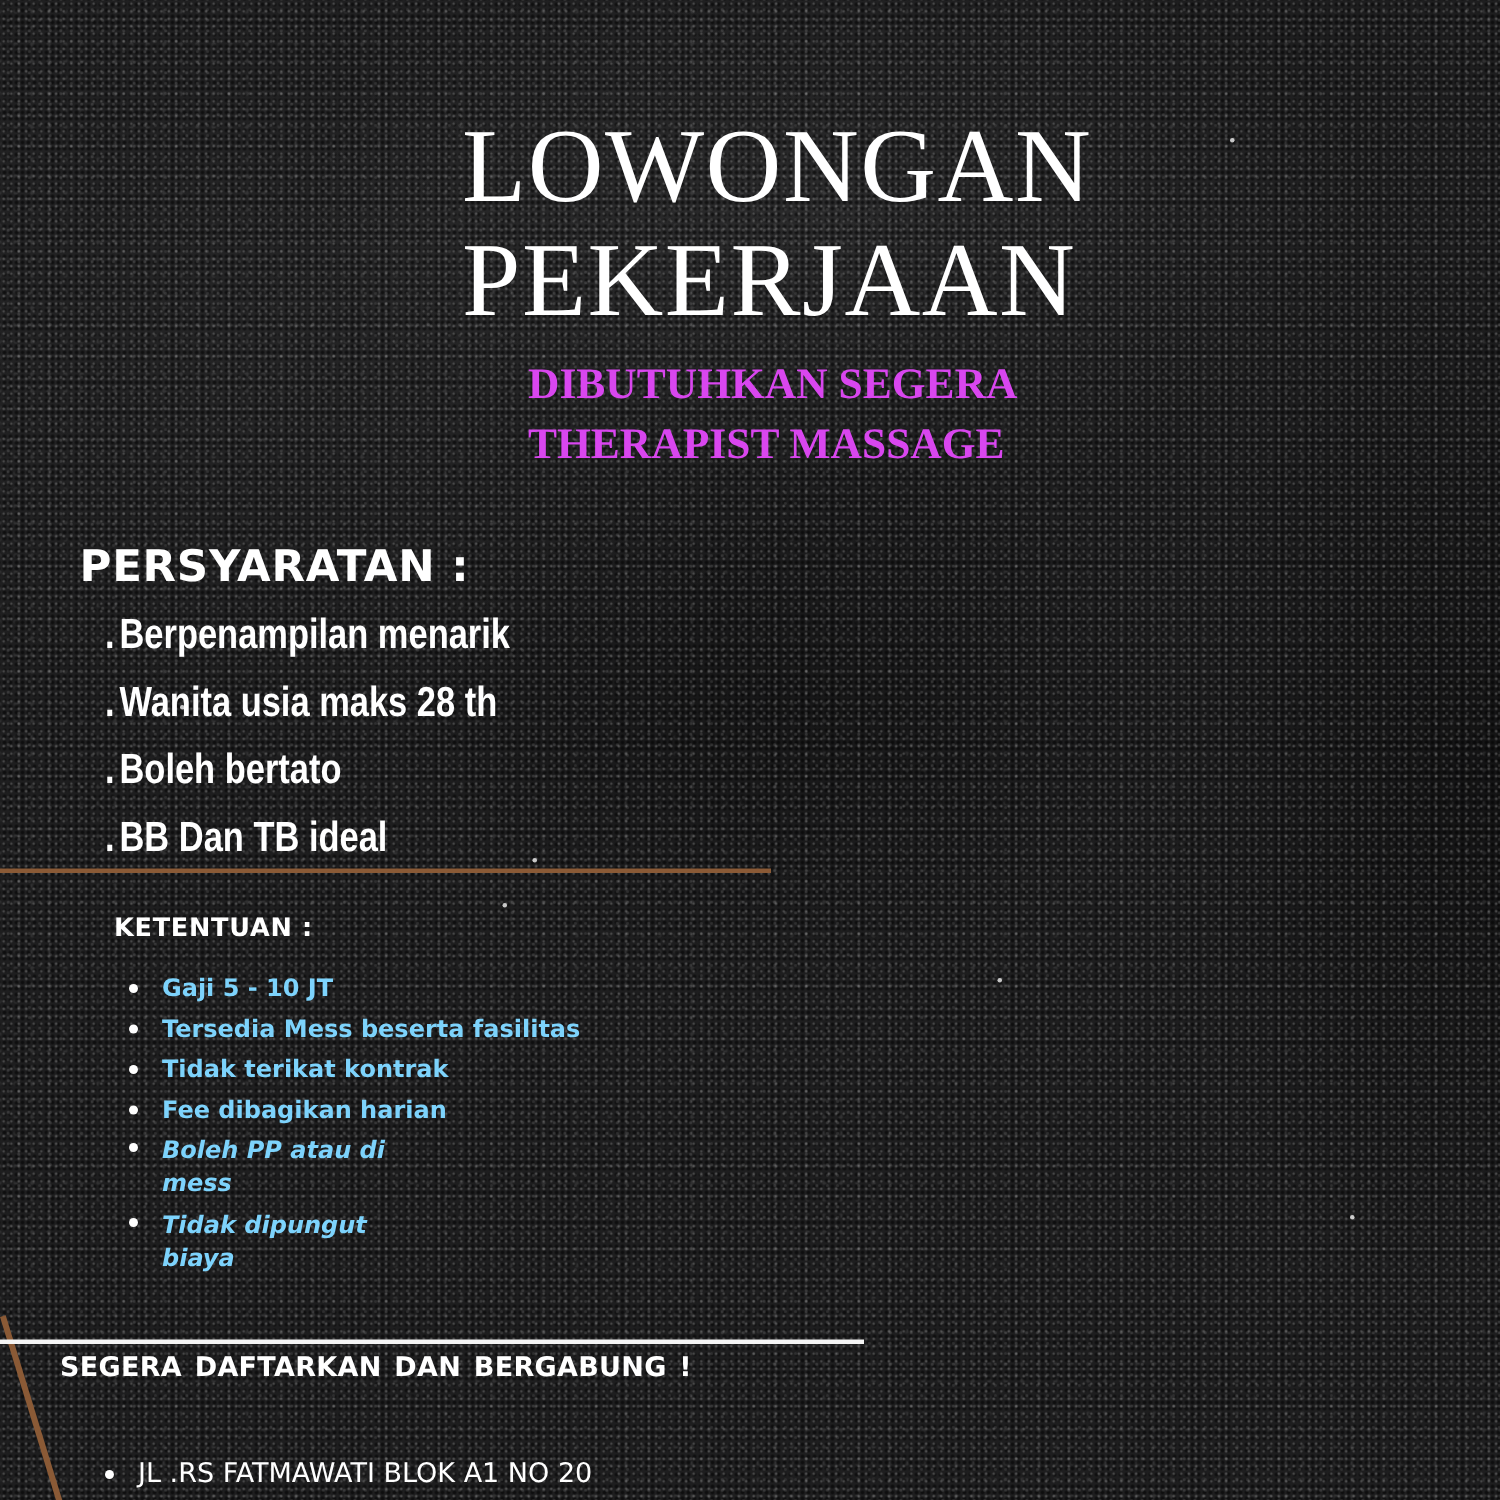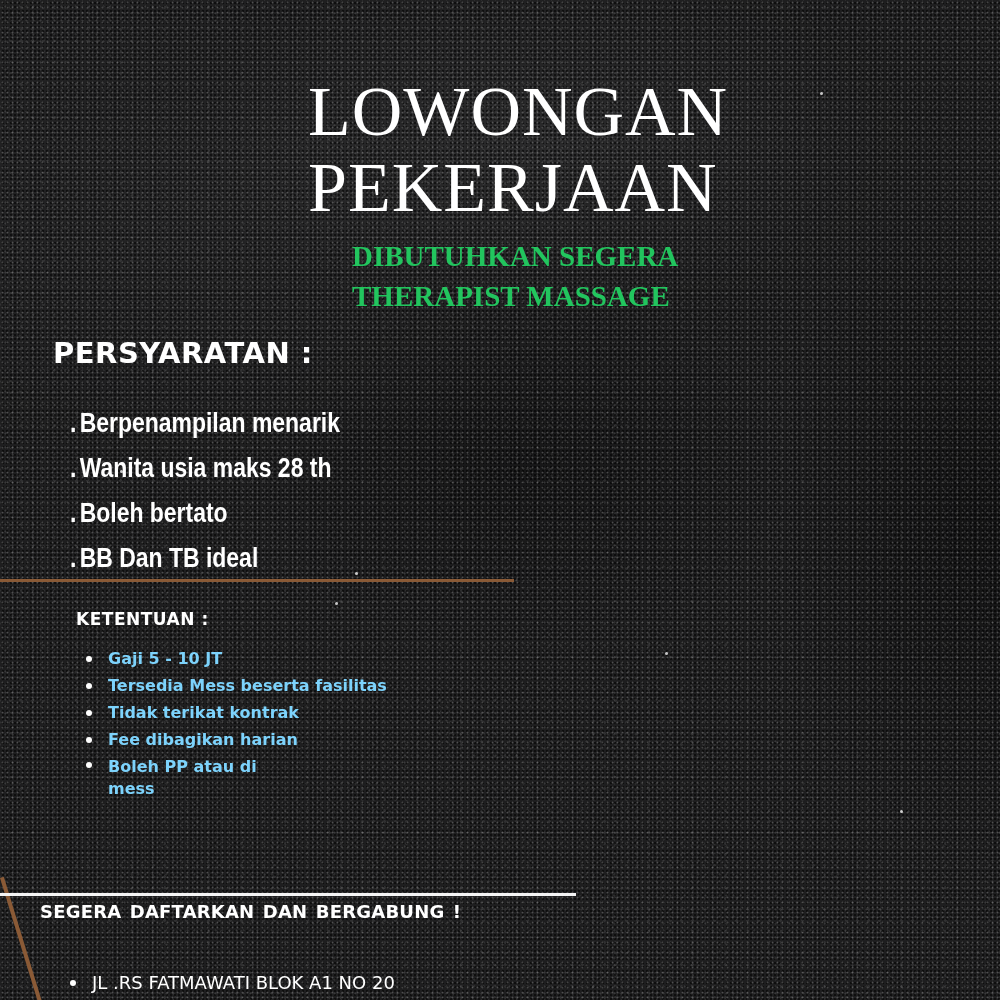--- a/index.html
+++ b/index.html
@@ -32,25 +32,25 @@
 
   .title {
     position:absolute; left:292px; top:58px; width:480px;
     font-family:"Liberation Serif", "DejaVu Serif", serif;
     font-size:70px; line-height:76px; letter-spacing:1px;
     font-weight:normal; margin:16px; color:#ffffff;
   }
   .subtitle {
     position:absolute; left:352px; top:236px; width:380px;
     font-family:"Liberation Serif", "DejaVu Serif", serif;
-    font-size:29px; line-height:40px; margin:0; color:#22c55e;
+    font-size:29px; line-height:40px; margin:0; color:#d946ef;
   }
 
   .req-heading {
-    position:absolute; left:53px; top:336px;
+    position:absolute; left:53px; top:360px;
     font-family:"DejaVu Sans", sans-serif; font-weight:bold;
     font-size:29px; letter-spacing:0.5px; margin:0;
   }
   .req-list {
     position:absolute; left:70px; top:400px; margin:0; padding:0; list-style:none;
   }
   .req-list li {
     font-family:"Liberation Sans", sans-serif; font-weight:bold;
     font-size:28px; line-height:45px; transform:scaleX(0.82); transform-origin:left center;
     white-space:nowrap;
@@ -67,21 +67,21 @@
     font-size:17px; letter-spacing:0.5px; margin:0;
   }
   .ket-list {
     position:absolute; left:86px; top:645px; margin:0; padding:0; list-style:none;
     font-family:"DejaVu Sans", sans-serif; font-weight:bold; font-size:16px; color:#7dd3fc;
   }
   .ket-list li { position:relative; padding-left:22px; line-height:27px; }
   .ket-list li .bullet {
     position:absolute; left:0; top:11px; width:6px; height:6px; border-radius:50%; background:#ffffff;
   }
-  .ket-list li.wrap { width:200px; line-height:22px; padding-top:3px; padding-bottom:3px; }
+  .ket-list li.wrap { width:200px; line-height:22px; padding-top:3px; padding-bottom:3px;font-style:italic; }
   .ket-list li.wrap .bullet { top:9px; }
 
   .diag-line {
     position:absolute; left:0; top:878px; width:4px; height:140px;
     background:#8a5a36; transform-origin:top left; transform:rotate(-17deg);
   }
 
   .rule-white {
     position:absolute; left:0; top:893px; width:576px; height:3px; background:#f4f4f4;
   }
@@ -132,20 +132,21 @@
 
 <div class="rule-brown"></div>
 
 <h3 class="ket-heading">KETENTUAN :</h3>
 <ul class="ket-list">
   <li><span class="bullet"></span><span>Gaji 5 - 10 JT</span></li>
   <li><span class="bullet"></span><span>Tersedia Mess beserta fasilitas</span></li>
   <li><span class="bullet"></span><span>Tidak terikat kontrak</span></li>
   <li><span class="bullet"></span><span>Fee dibagikan harian</span></li>
   <li class="wrap"><span class="bullet"></span><span>Boleh PP atau di mess</span></li>
+  <li class="wrap" style="width:170px"><span class="bullet"></span><span>Tidak dipungut biaya</span></li>
 </ul>
 
 <div class="diag-line"></div>
 <div class="rule-white"></div>
 
 <p class="cta">SEGERA DAFTARKAN  DAN BERGABUNG !</p>
 
 <ul class="address">
   <li><span class="bullet"></span><span>JL .RS FATMAWATI BLOK A1 NO 20</span></li>
 </ul>

